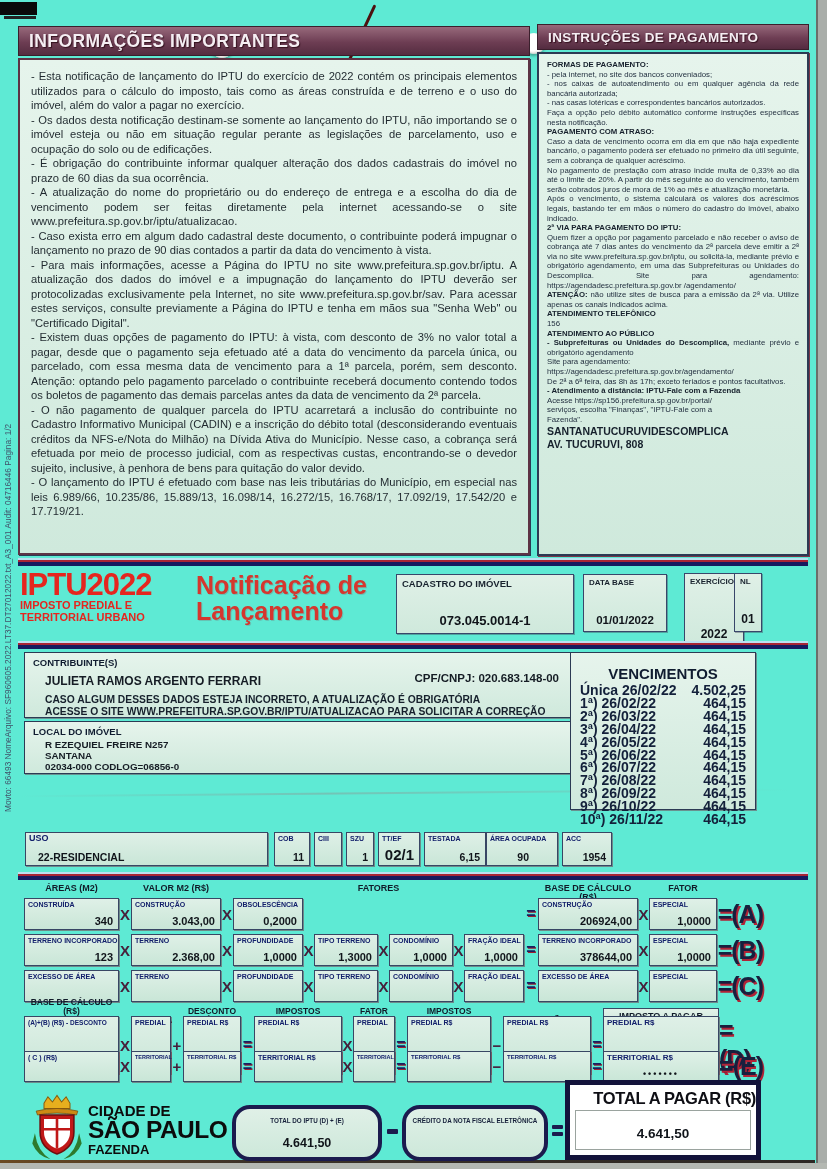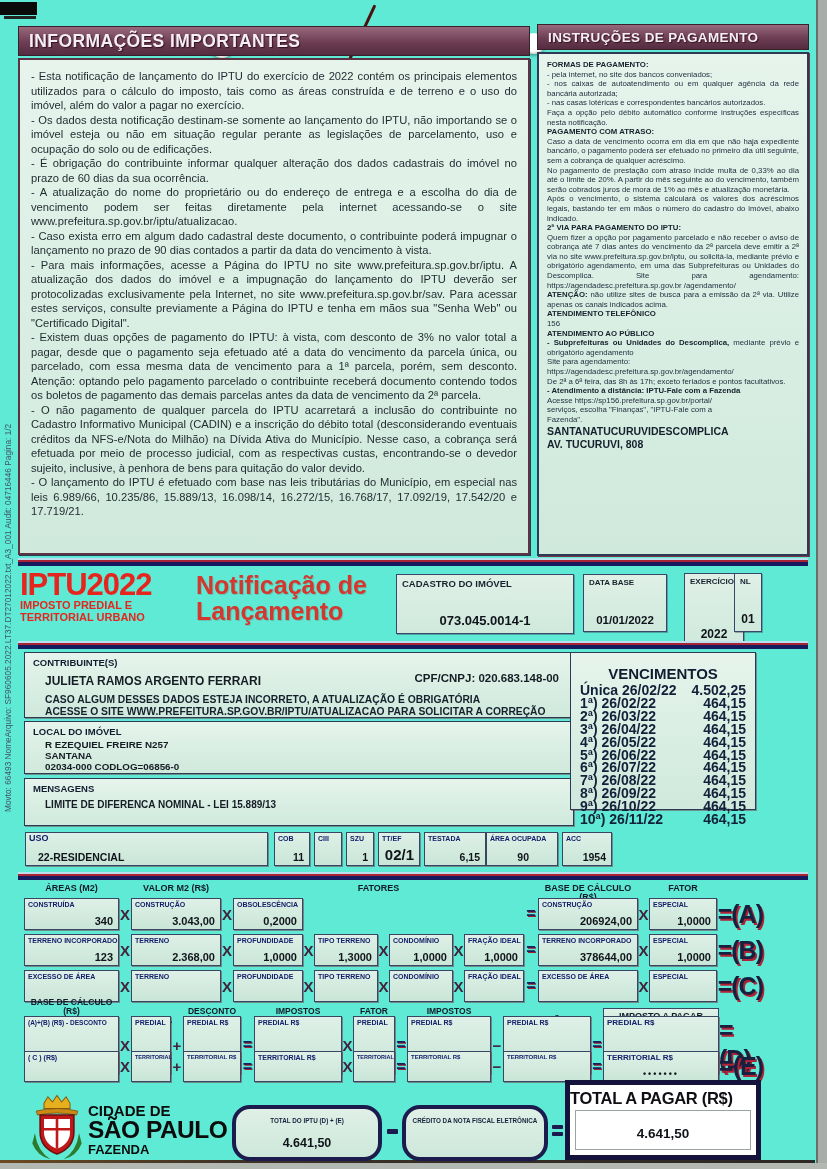--- a/index.html
+++ b/index.html
@@ -56,21 +56,21 @@
   .venc-row{display:flex;justify-content:space-between;padding:0 9px;font-size:14px;font-weight:bold;color:#13203a;line-height:12.9px;}
   
   .city{position:absolute;left:88px;top:1103px;color:#0c0c0c;}
   .city .c1{font-size:15px;font-weight:900;line-height:15px;}
   .city .c2{font-size:24.5px;font-weight:900;letter-spacing:-.5px;line-height:24px;}
   .city .c3{font-size:13px;font-weight:900;line-height:16px;}
   .oval{position:absolute;border:4px solid #1b1b4e;border-radius:18px;background:linear-gradient(180deg,#e0f0e7,#cde8da);box-sizing:border-box;}
   .oval .lbl{position:absolute;top:8px;left:0;right:0;text-align:center;font-size:6.3px;font-weight:bold;color:#16203a;}
   .oval .val{position:absolute;bottom:7px;left:0;right:0;text-align:center;font-size:12.5px;font-weight:bold;color:#10141a;}
   .total-box{position:absolute;left:565px;top:1080px;width:196px;height:80px;border:5px solid #13133b;background:#fff;box-sizing:border-box;}
-  .total-box .lbl{position:absolute;top:4px;left:0;right:0;text-align:left;font-size:16.5px;font-weight:900;color:#0e0e14;letter-spacing:-.3px;}
+  .total-box .lbl{position:absolute;top:4px;left:0;right:0;text-align:right;font-size:16.5px;font-weight:900;color:#0e0e14;letter-spacing:-.3px;}
   .total-box .inner{position:absolute;left:5px;right:5px;bottom:5px;height:38px;border:1px solid #9aa39e;background:#fff;}
   .total-box .val{position:absolute;bottom:14px;left:0;right:0;text-align:center;font-size:13.5px;font-weight:bold;color:#10141a;}
   .bar{background:#1b1b4e;border-radius:1px;}
   .side-text{position:absolute;left:3px;top:812px;width:455px;transform:rotate(-90deg);transform-origin:0 0;
              font-size:8.3px;color:#41536a;white-space:nowrap;}
 </style>
 </head>
 <body>
 
 <div class="sheet">
@@ -174,24 +174,20 @@
 
   <div class="mintbox panel" style="left:24px;top:721px;width:550px;height:53px;">
     <div class="seclbl" style="position:absolute;left:8px;top:4px;">LOCAL DO IMÓVEL</div>
     <div style="position:absolute;left:20px;top:17px;font-size:9.8px;font-weight:bold;color:#151c24;line-height:11px;">
       <div>R EZEQUIEL FREIRE N257</div>
       <div>SANTANA</div>
       <div>02034-000 CODLOG=06856-0</div>
     </div>
   </div>
 
-  <div class="mintbox panel" style="left:24px;top:778px;width:550px;height:48px;">
-    <div class="seclbl" style="position:absolute;left:8px;top:4px;">MENSAGENS</div>
-    <div style="position:absolute;left:20px;top:20px;font-size:10px;font-weight:bold;color:#151c24;">LIMITE DE DIFERENCA NOMINAL - LEI 15.889/13</div>
-  </div>
 
   <div class="mintbox panel" style="left:570px;top:652px;width:186px;height:158px;">
     <div style="text-align:center;font-size:15px;font-weight:bold;color:#101c30;margin-top:12px;">VENCIMENTOS</div>
     <div style="margin-top:2px;">
       <div class="venc-row">
           <span>Única 26/02/22</span>
           <span>4.502,25</span>
         </div>
       <div class="venc-row">
           <span>1ª) 26/02/22</span>

